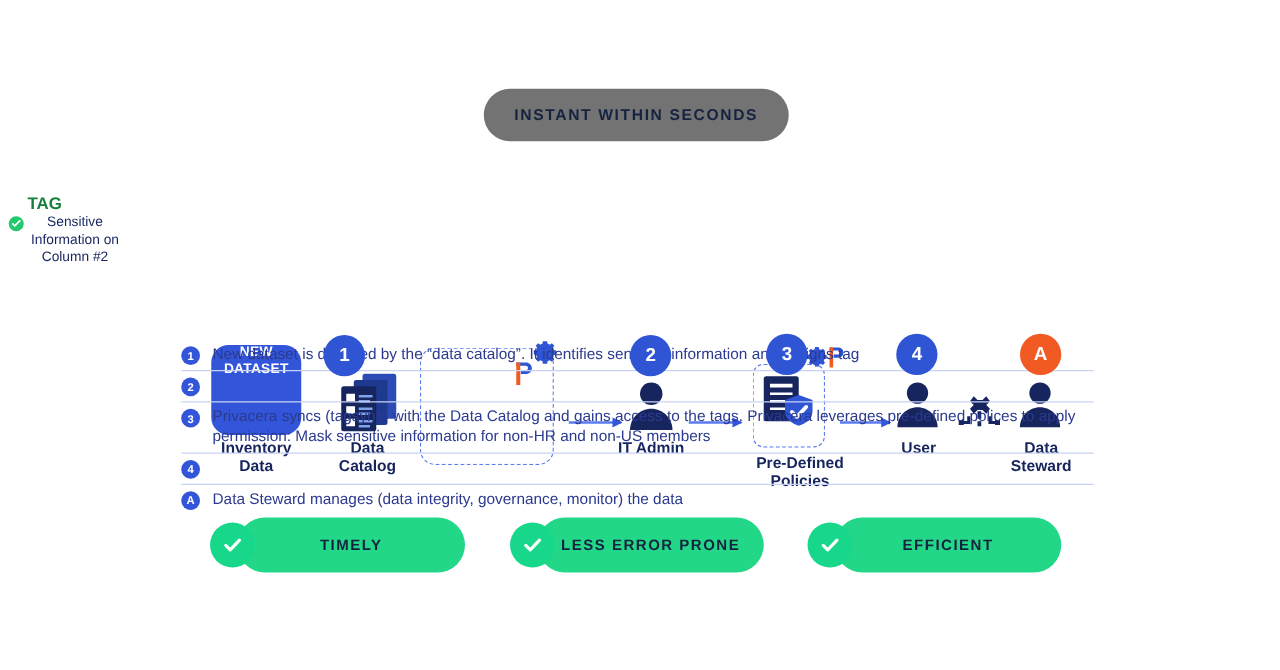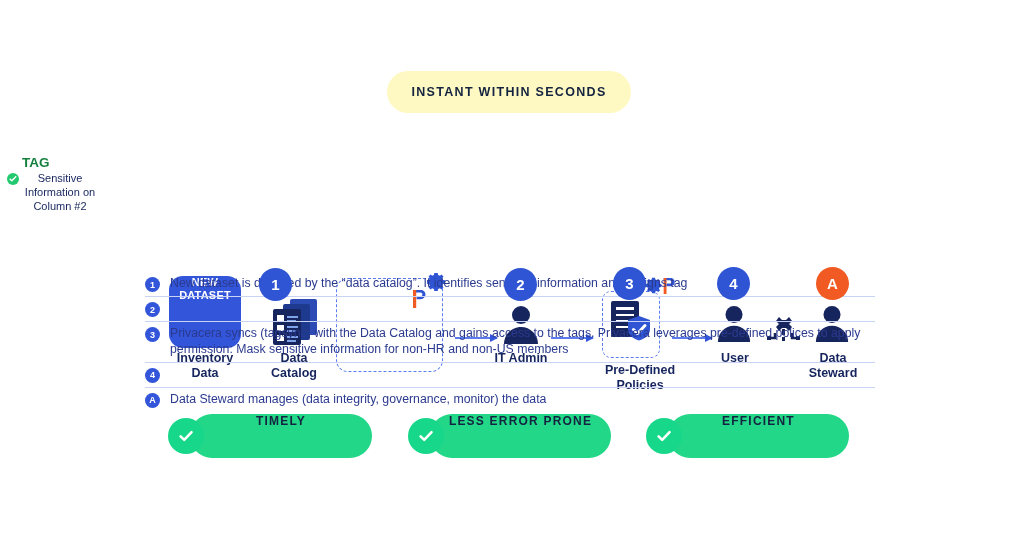--- a/index.html
+++ b/index.html
@@ -13,21 +13,21 @@
     overflow: hidden;
     position: relative;
   }
   .stage { position: absolute; inset: 0; }
 
   
   .banner {
     position: absolute;
     left: 387px; top: 71px;
     width: 244px; height: 42px;
-    background: #fef9c3;
+    background: #737373;
     border-radius: 21px;
     display: flex; align-items: center; justify-content: center;
   }
   .banner-label {
     font-size: 12.5px; font-weight: bold;
     letter-spacing: 1.3px;
     color: #14233f;
     white-space: nowrap;
   }
 
@@ -136,21 +136,21 @@
     color: #2b3a8f;
   }
 
   
   .pills { position: absolute; left: 0; top: 414px; width: 1024px; height: 56px; }
   .pill-wrap { position: absolute; height: 44px; }
   .pill {
     position: absolute; left: 22px; top: 0;
     height: 44px; border-radius: 22px;
     background: #22d787;
-    display: flex; align-items: flex-start; justify-content: center;
+    display: flex; align-items: center; justify-content: center;
   }
   .pill-label {
     font-size: 12px; font-weight: bold; letter-spacing: 1.2px;
     color: #14233f; white-space: nowrap; padding: 0 24px;
   }
   .pill-check {
     position: absolute; left: 0; top: 4px;
     width: 36px; height: 36px; border-radius: 50%;
     background: #17d88a;
     display: flex; align-items: center; justify-content: center;

